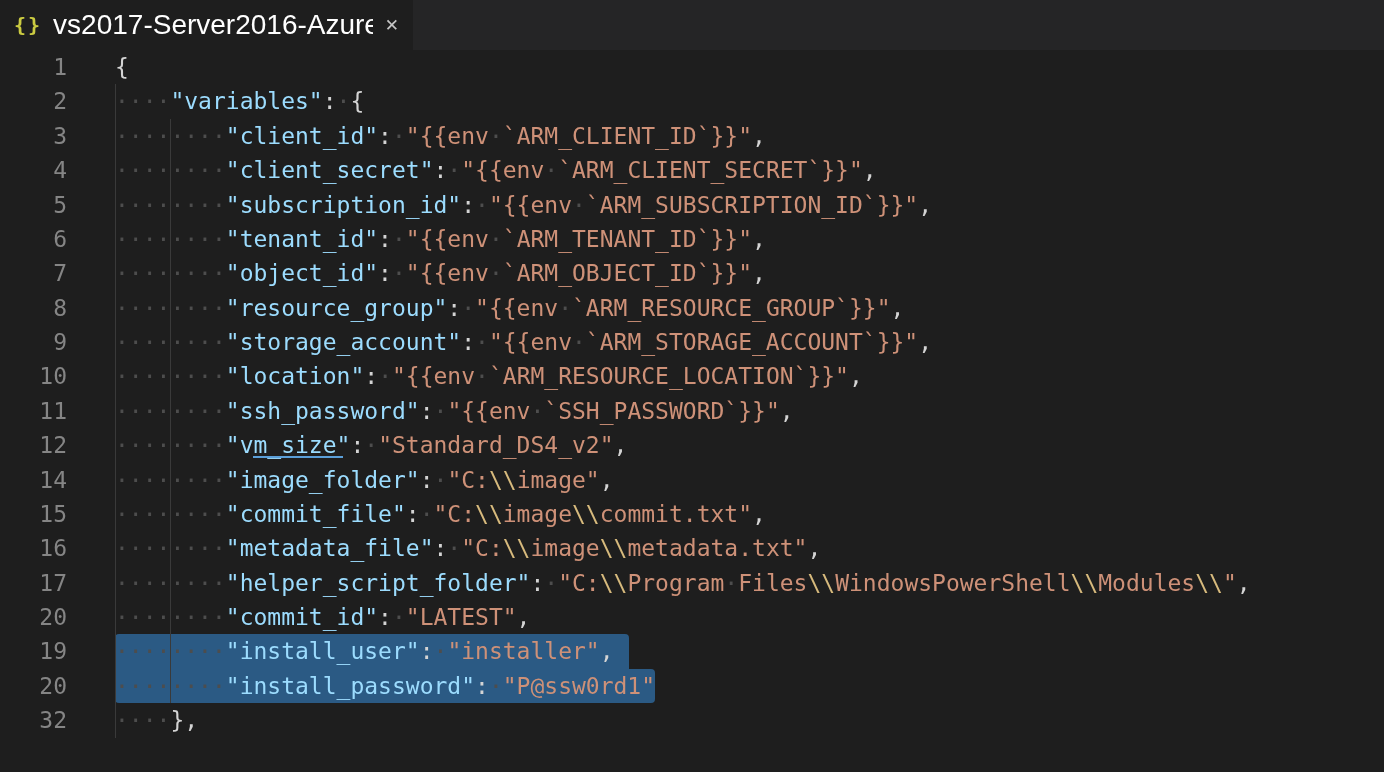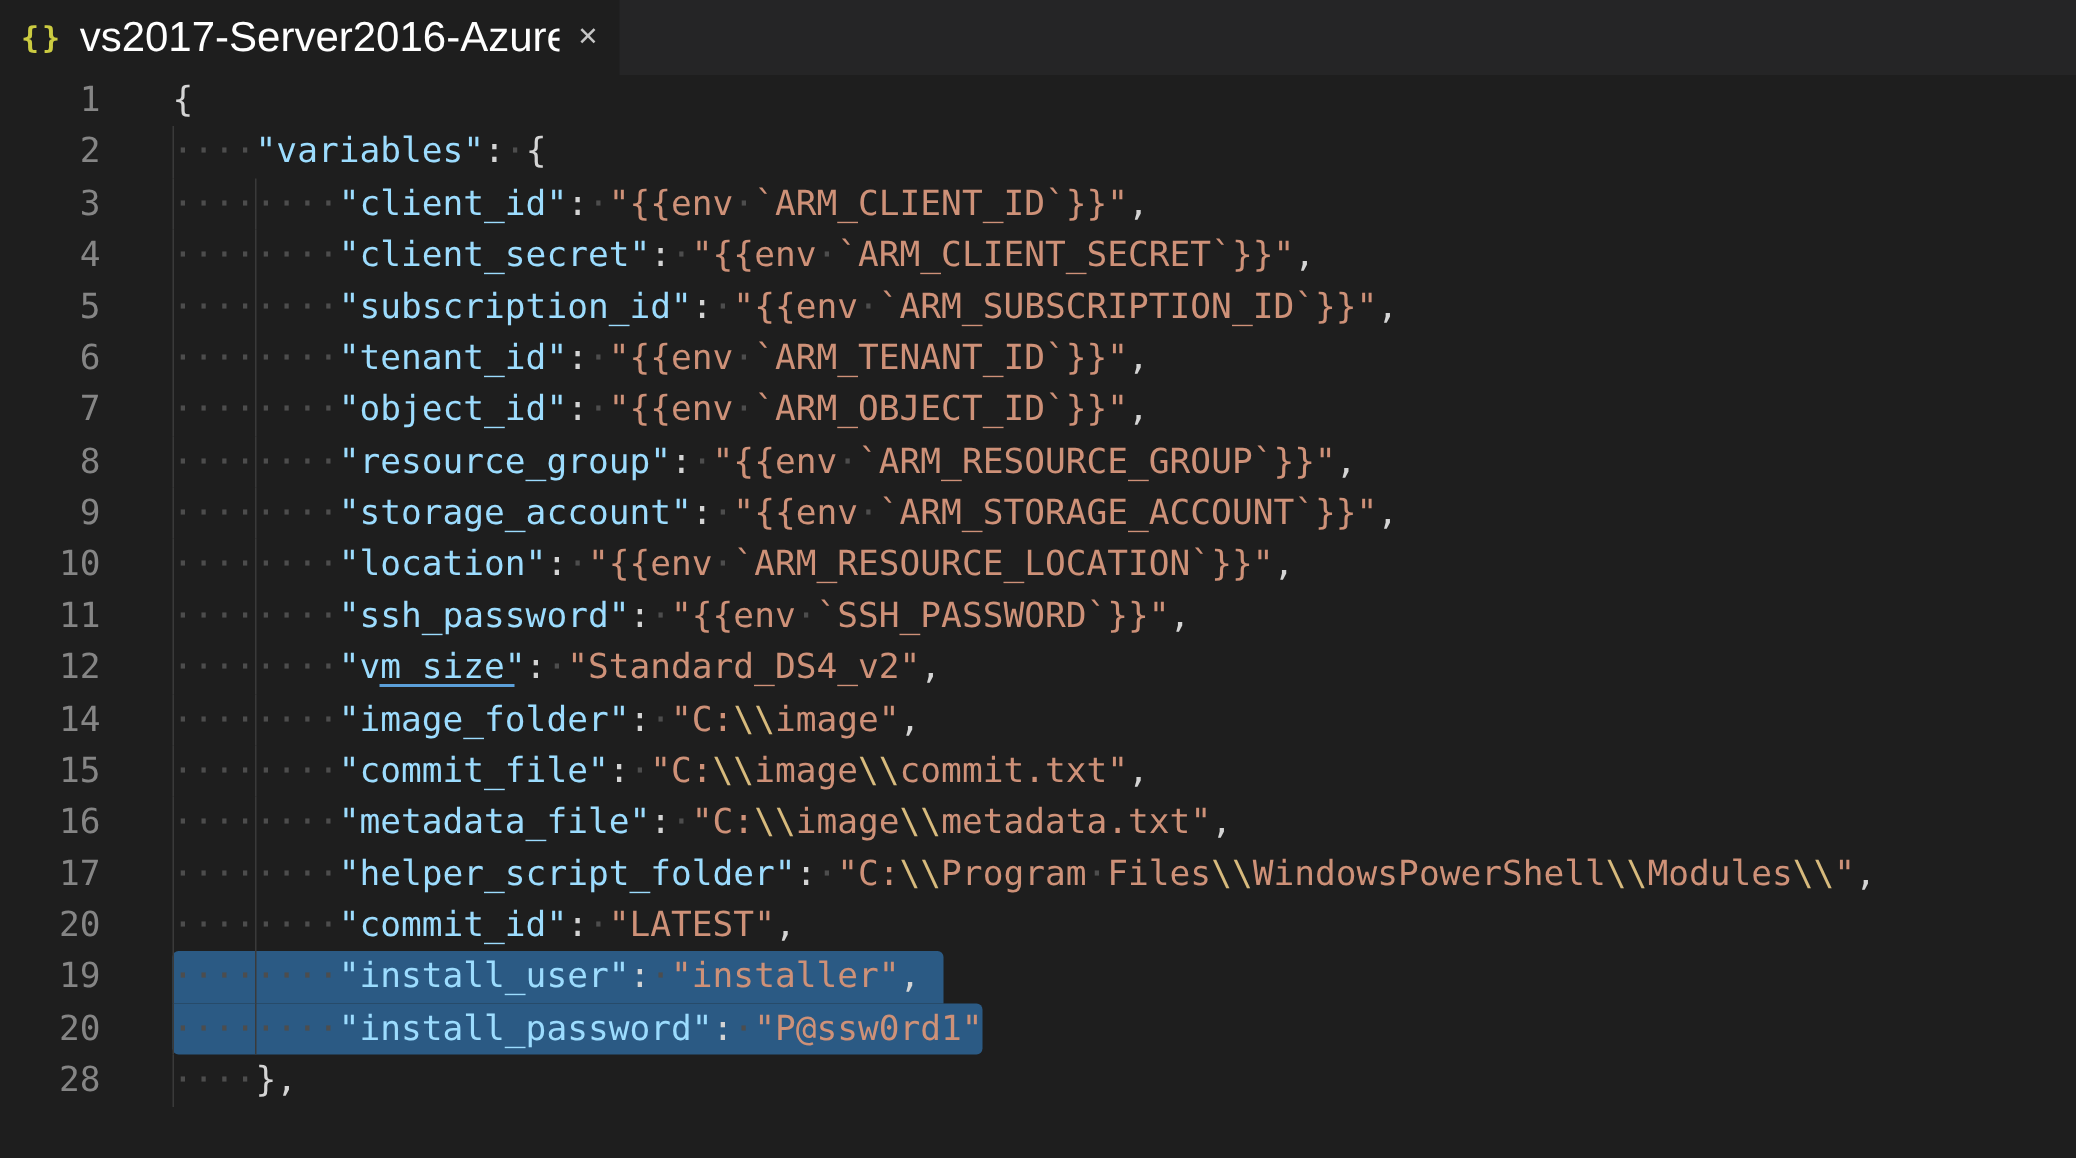--- a/index.html
+++ b/index.html
@@ -73,15 +73,15 @@
       <div class="line"><div class="gutter">10</div><div class="lc"><div class="guide" style="left: 0px;"></div><div class="guide" style="left: 55.384px;"></div><span class="tokens"><span class="t-w">········</span><span class="t-k">"location"</span><span class="t-p">:</span><span class="t-w">·</span><span class="t-s">"{{env</span><span class="t-w">·</span><span class="t-s">`ARM_RESOURCE_LOCATION`}}"</span><span class="t-p">,</span></span></div></div>
       <div class="line"><div class="gutter">11</div><div class="lc"><div class="guide" style="left: 0px;"></div><div class="guide" style="left: 55.384px;"></div><span class="tokens"><span class="t-w">········</span><span class="t-k">"ssh_password"</span><span class="t-p">:</span><span class="t-w">·</span><span class="t-s">"{{env</span><span class="t-w">·</span><span class="t-s">`SSH_PASSWORD`}}"</span><span class="t-p">,</span></span></div></div>
       <div class="line"><div class="gutter">12</div><div class="lc"><div class="guide" style="left: 0px;"></div><div class="guide" style="left: 55.384px;"></div><span class="tokens"><span class="t-w">········</span><span class="t-k">"vm_size"</span><span class="t-p">:</span><span class="t-w">·</span><span class="t-s">"Standard_DS4_v2"</span><span class="t-p">,</span></span><div class="deco-underline" style="left: 138.46px; width: 89.999px;"></div></div></div>
       <div class="line"><div class="gutter">14</div><div class="lc"><div class="guide" style="left: 0px;"></div><div class="guide" style="left: 55.384px;"></div><span class="tokens"><span class="t-w">········</span><span class="t-k">"image_folder"</span><span class="t-p">:</span><span class="t-w">·</span><span class="t-s">"C:</span><span class="t-e">\\</span><span class="t-s">image"</span><span class="t-p">,</span></span></div></div>
       <div class="line"><div class="gutter">15</div><div class="lc"><div class="guide" style="left: 0px;"></div><div class="guide" style="left: 55.384px;"></div><span class="tokens"><span class="t-w">········</span><span class="t-k">"commit_file"</span><span class="t-p">:</span><span class="t-w">·</span><span class="t-s">"C:</span><span class="t-e">\\</span><span class="t-s">image</span><span class="t-e">\\</span><span class="t-s">commit.txt"</span><span class="t-p">,</span></span></div></div>
       <div class="line"><div class="gutter">16</div><div class="lc"><div class="guide" style="left: 0px;"></div><div class="guide" style="left: 55.384px;"></div><span class="tokens"><span class="t-w">········</span><span class="t-k">"metadata_file"</span><span class="t-p">:</span><span class="t-w">·</span><span class="t-s">"C:</span><span class="t-e">\\</span><span class="t-s">image</span><span class="t-e">\\</span><span class="t-s">metadata.txt"</span><span class="t-p">,</span></span></div></div>
       <div class="line"><div class="gutter">17</div><div class="lc"><div class="guide" style="left: 0px;"></div><div class="guide" style="left: 55.384px;"></div><span class="tokens"><span class="t-w">········</span><span class="t-k">"helper_script_folder"</span><span class="t-p">:</span><span class="t-w">·</span><span class="t-s">"C:</span><span class="t-e">\\</span><span class="t-s">Program</span><span class="t-w">·</span><span class="t-s">Files</span><span class="t-e">\\</span><span class="t-s">WindowsPowerShell</span><span class="t-e">\\</span><span class="t-s">Modules</span><span class="t-e">\\</span><span class="t-s">"</span><span class="t-p">,</span></span></div></div>
       <div class="line"><div class="gutter">20</div><div class="lc"><div class="guide" style="left: 0px;"></div><div class="guide" style="left: 55.384px;"></div><span class="tokens"><span class="t-w">········</span><span class="t-k">"commit_id"</span><span class="t-p">:</span><span class="t-w">·</span><span class="t-s">"LATEST"</span><span class="t-p">,</span></span></div></div>
       <div class="line"><div class="gutter">19</div><div class="lc"><div class="guide" style="left: 0px;"></div><div class="guide" style="left: 55.384px;"></div><span class="tokens"><span class="t-w">········</span><span class="t-k">"install_user"</span><span class="t-p">:</span><span class="t-w">·</span><span class="t-s">"installer"</span><span class="t-p">,</span></span><div class="sel sel-start" style="width: 514px;"></div></div></div>
       <div class="line"><div class="gutter">20</div><div class="lc"><div class="guide" style="left: 0px;"></div><div class="guide" style="left: 55.384px;"></div><span class="tokens"><span class="t-w">········</span><span class="t-k">"install_password"</span><span class="t-p">:</span><span class="t-w">·</span><span class="t-s">"P@ssw0rd1"</span></span><div class="sel sel-end" style="width: 540px;"></div></div></div>
-      <div class="line"><div class="gutter">28</div><div class="lc"><div class="guide" style="left: 0px;"></div><span class="tokens"><span class="t-w">····</span><span class="t-p">},</span></span></div></div>
+      <div class="line"><div class="gutter">32</div><div class="lc"><div class="guide" style="left: 0px;"></div><span class="tokens"><span class="t-w">····</span><span class="t-p">},</span></span></div></div>
     </div>
 </div>
 
 </body></html>

